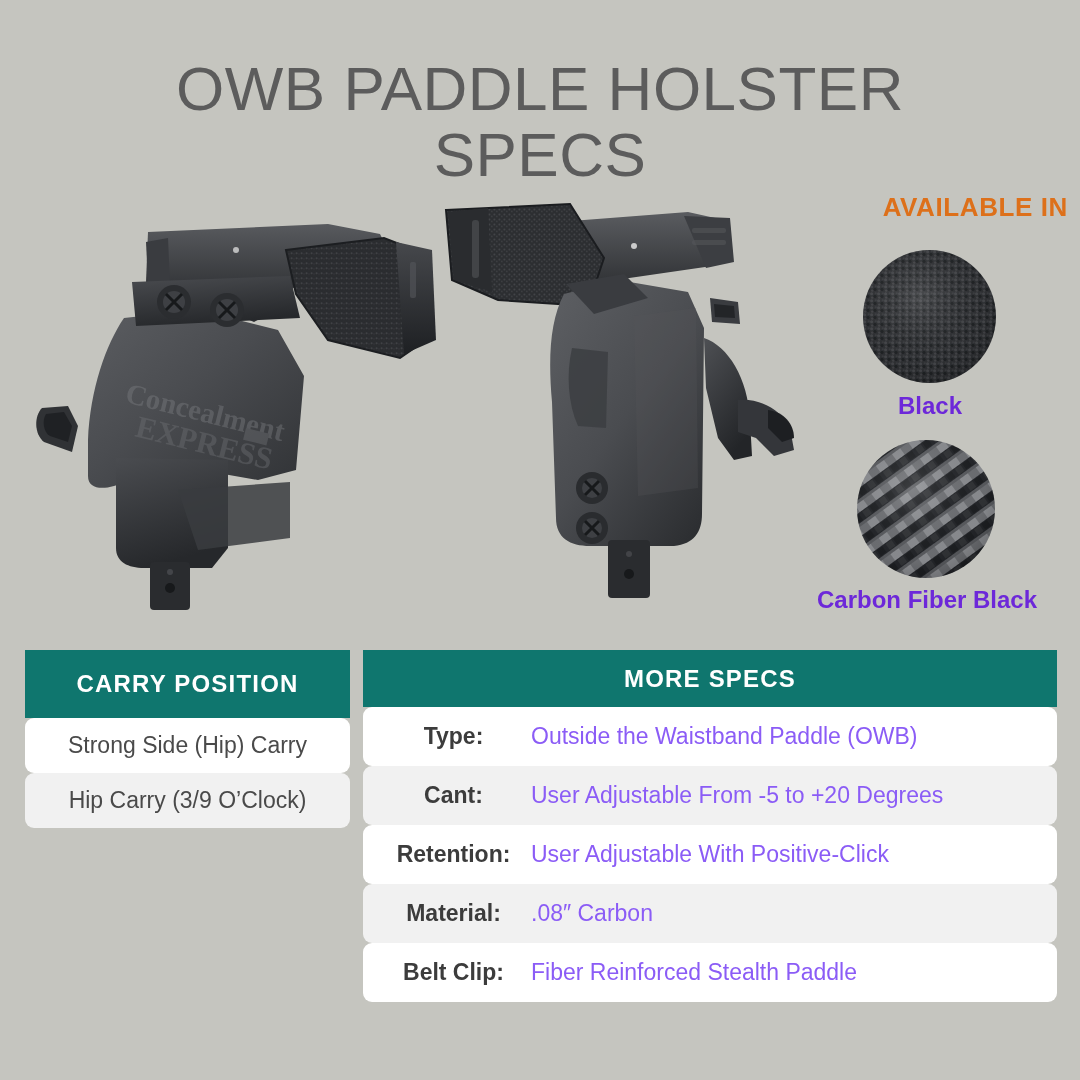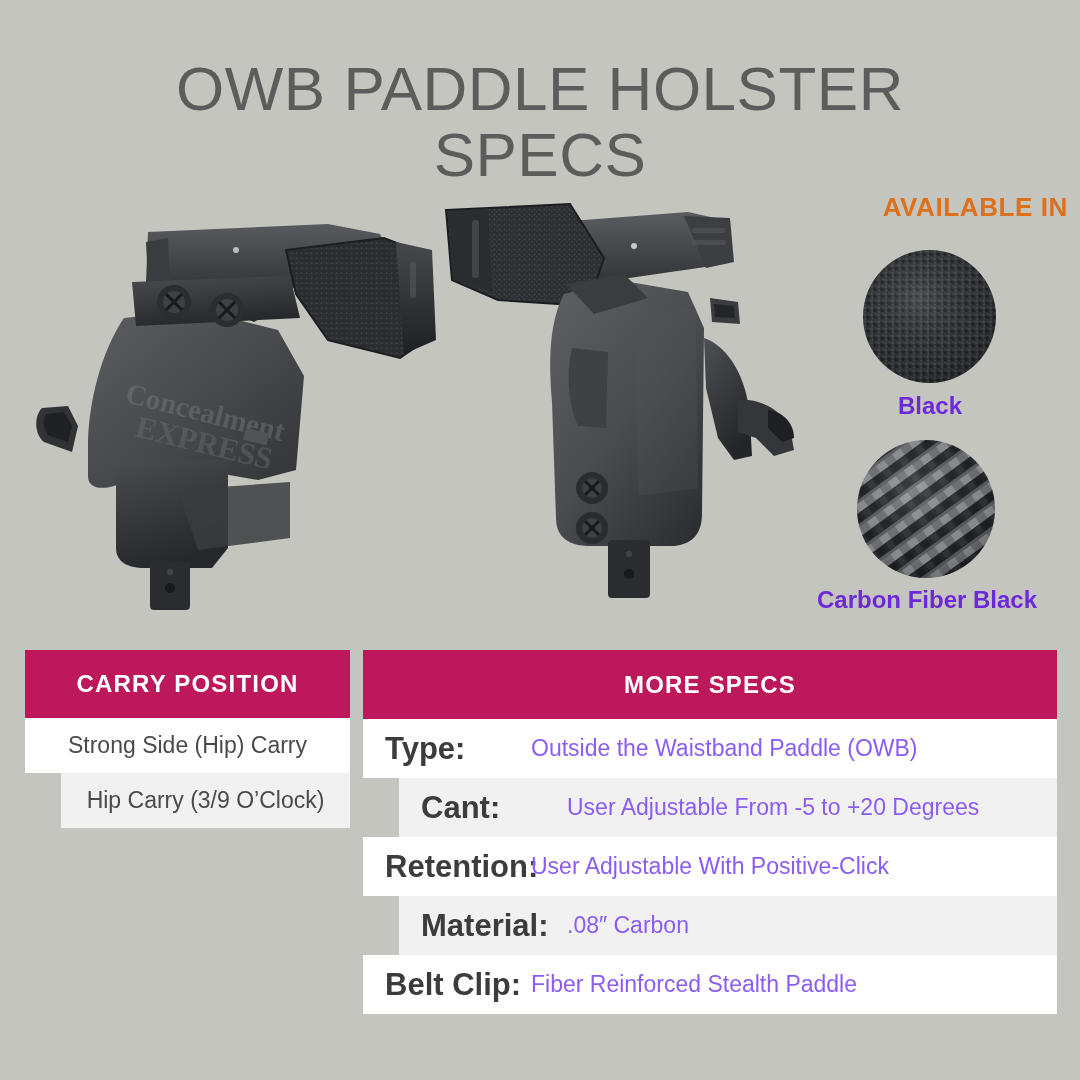--- a/index.html
+++ b/index.html
@@ -68,59 +68,60 @@
     text-align: center;
     font-size: 24px;
     font-weight: bold;
     color: #6d28d9;
     white-space: nowrap;
   }
 
   
   .spec-table { position: absolute; }
   .table-header {
-    background: #be185d;
+    background: #0f766e;
     color: #ffffff;
     font-size: 24px;
     font-weight: bold;
     letter-spacing: 1.2px;
     text-align: center;
     display: flex;
     align-items: center;
     justify-content: center;
   }
   .table-row {
     display: flex;
     align-items: center;
     font-size: 23px;
     color: #4a4a4a;
     box-sizing: border-box;
+    border-radius: 9px;
   }
   .row-white { background: #ffffff; }
-  .row-gray  { background: #f1f1f1; margin-left: 36px; }
+  .row-gray  { background: #f1f1f1; }
 
   
   #carry-table { left: 25px; top: 650px; width: 325px; }
   #carry-table .table-header { height: 68px; }
   #carry-table .table-row {
     height: 55px;
     justify-content: center;
     font-size: 23px;
   }
 
   
   #specs-table { left: 363px; top: 650px; width: 694px; }
-  #specs-table .table-header { height: 69px; }
+  #specs-table .table-header { height: 57px; }
   #specs-table .table-row { height: 59px; padding-left: 22px; }
   #specs-table .spec-label {
     width: 146px;
-    text-align: left;
+    text-align: center;
     font-weight: bold;
     color: #3c3c3c;
-    font-size: 31px;
+    font-size: 23px;
     padding-right: 9px;
     box-sizing: border-box;
     flex: none;
   }
   #specs-table .spec-value {
     font-size: 23px;
     color: #8b5cf6;
     white-space: nowrap;
   }
 </style>

